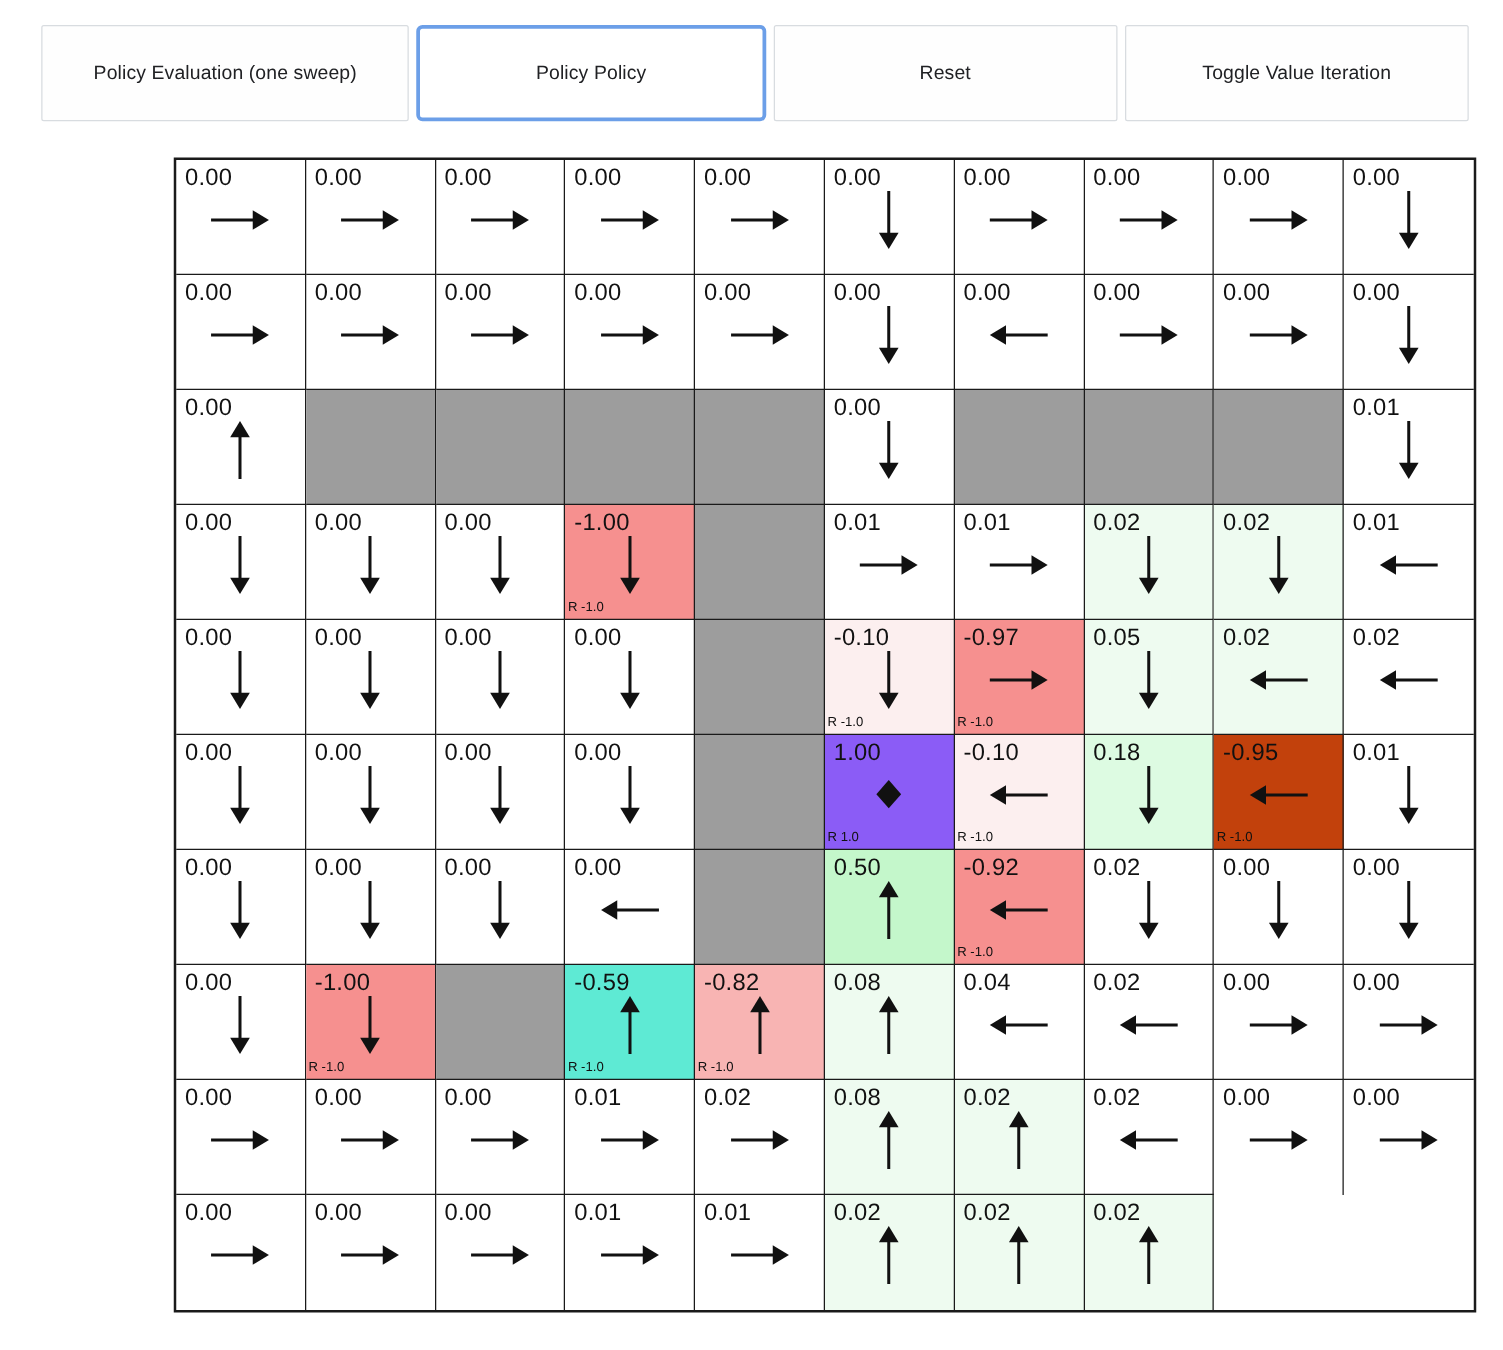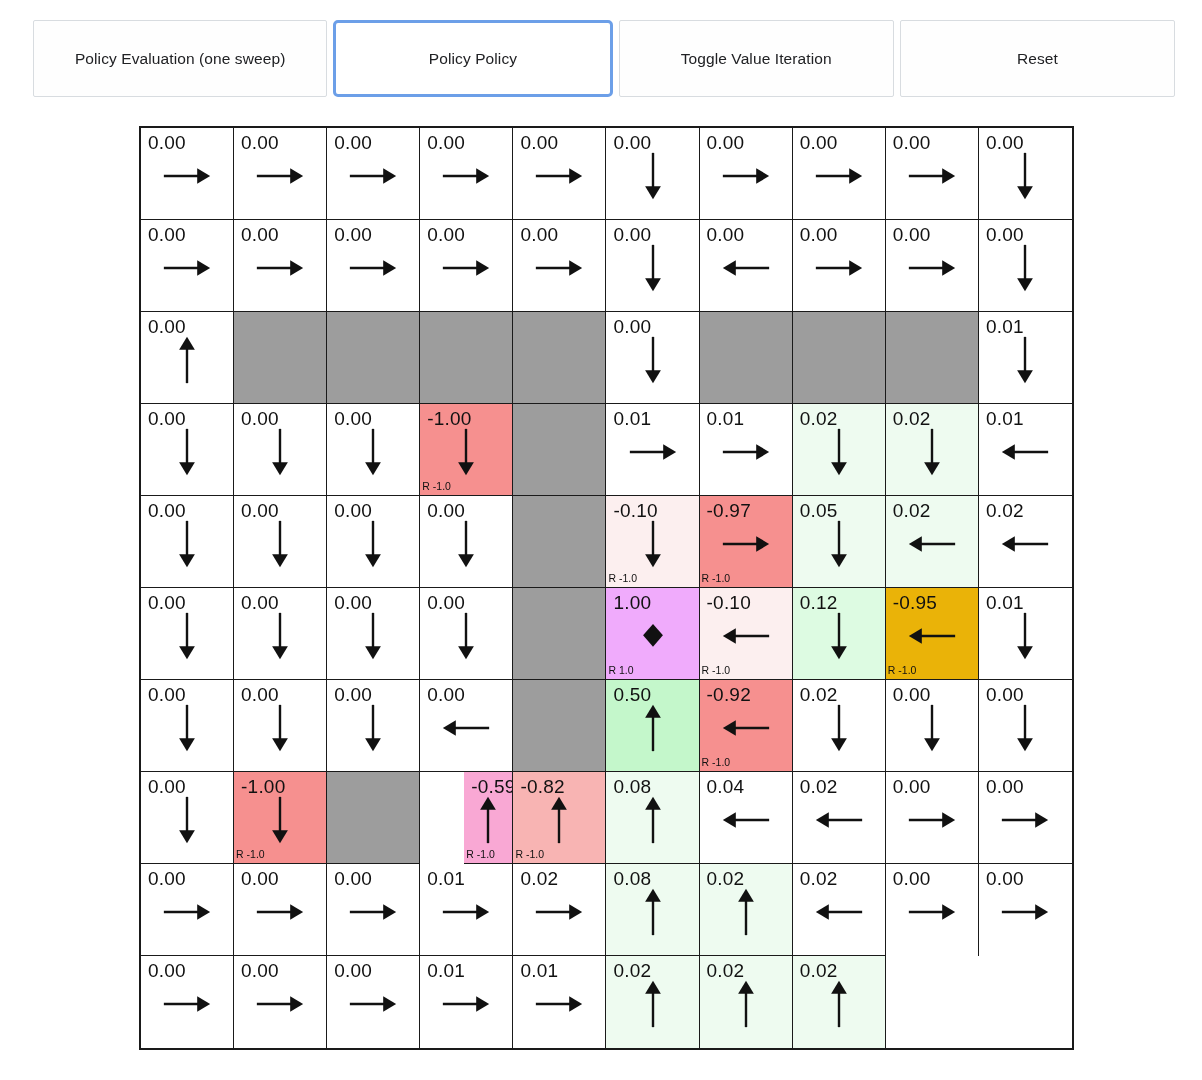--- a/index.html
+++ b/index.html
@@ -40,21 +40,21 @@
   .tb-btn.selected {
     border: 3px solid #6c9fe8;
     border-radius: 5px;
     background: #ffffff;
   }
   .tb-btn.wide { flex: 1.07 1 0; }
   
   .grid-wrap {
     position: absolute;
     left: 139px; top: 126px;
-    width: 935px;
+    width: 1042px;
     border: 2px solid #1a1a1a;
     background: #ffffff;
   }
   .grid {
     display: grid;
     grid-template-columns: repeat(10, 1fr);
     grid-auto-rows: 92px;
   }
   .cell {
     position: relative;
@@ -94,24 +94,24 @@
 <div id="app">
 
   <div class="toolbar">
     <div class="tb-btn wide">
       <span>Policy Evaluation (one sweep)</span>
     </div>
     <div class="tb-btn selected">
       <span>Policy Policy</span>
     </div>
     <div class="tb-btn">
-      <span>Toggle Value Iteration</span>
+      <span>Reset</span>
     </div>
     <div class="tb-btn">
-      <span>Reset</span>
+      <span>Toggle Value Iteration</span>
     </div>
   </div>
 
   <div class="grid-wrap">
     <div class="grid" id="grid">
         <div class="cell">
           <div class="val">0.00</div>
           <div class="arrow">
             <svg viewBox="0 0 60 54">
               <g transform="rotate(-90 30 27)">
@@ -611,21 +611,21 @@
           <div class="arrow">
             <svg viewBox="0 0 60 54">
               <g transform="rotate(0 30 27)">
                 <line x1="30" y1="2" x2="30" y2="44" stroke="#111" stroke-width="2.6"></line>
                 <path d="M30 52 L21.5 38 L38.5 38 Z" fill="#111"></path>
               </g>
             </svg>
           </div>
         </div>
         <div class="cell wall"></div>
-        <div class="cell goal-arrow" style="background: #f0abfc; text-align: center;">
+        <div class="cell goal-arrow" style="background: #8b5cf6; text-align: center;">
           <div class="val">1.00</div>
           <div class="arrow">
             <svg viewBox="0 0 24 24">
               <path d="M12 4 L19 12 L12 20 L5 12 Z" fill="#111"></path>
             </svg>
           </div>
           <div class="rew">R 1.0</div>
         </div>
         <div class="cell" style="background: rgb(252, 239, 239);">
           <div class="val">-0.10</div>
@@ -633,31 +633,31 @@
             <svg viewBox="0 0 60 54">
               <g transform="rotate(90 30 27)">
                 <line x1="30" y1="2" x2="30" y2="44" stroke="#111" stroke-width="2.6"></line>
                 <path d="M30 52 L21.5 38 L38.5 38 Z" fill="#111"></path>
               </g>
             </svg>
           </div>
           <div class="rew">R -1.0</div>
         </div>
         <div class="cell" style="background: rgb(221, 251, 226);">
-          <div class="val">0.12</div>
-          <div class="arrow">
-            <svg viewBox="0 0 60 54">
-              <g transform="rotate(0 30 27)">
-                <line x1="30" y1="2" x2="30" y2="44" stroke="#111" stroke-width="2.6"></line>
-                <path d="M30 52 L21.5 38 L38.5 38 Z" fill="#111"></path>
-              </g>
-            </svg>
-          </div>
-        </div>
-        <div class="cell" style="background: #eab308;">
+          <div class="val">0.18</div>
+          <div class="arrow">
+            <svg viewBox="0 0 60 54">
+              <g transform="rotate(0 30 27)">
+                <line x1="30" y1="2" x2="30" y2="44" stroke="#111" stroke-width="2.6"></line>
+                <path d="M30 52 L21.5 38 L38.5 38 Z" fill="#111"></path>
+              </g>
+            </svg>
+          </div>
+        </div>
+        <div class="cell" style="background: #c2410c;">
           <div class="val">-0.95</div>
           <div class="arrow">
             <svg viewBox="0 0 60 54">
               <g transform="rotate(90 30 27)">
                 <line x1="30" y1="2" x2="30" y2="44" stroke="#111" stroke-width="2.6"></line>
                 <path d="M30 52 L21.5 38 L38.5 38 Z" fill="#111"></path>
               </g>
             </svg>
           </div>
           <div class="rew">R -1.0</div>
@@ -791,21 +791,21 @@
             <svg viewBox="0 0 60 54">
               <g transform="rotate(0 30 27)">
                 <line x1="30" y1="2" x2="30" y2="44" stroke="#111" stroke-width="2.6"></line>
                 <path d="M30 52 L21.5 38 L38.5 38 Z" fill="#111"></path>
               </g>
             </svg>
           </div>
           <div class="rew">R -1.0</div>
         </div>
         <div class="cell wall"></div>
-        <div class="cell" style="background: #f9a8d4; margin-left: 44px;">
+        <div class="cell" style="background: #5eead4;">
           <div class="val">-0.59</div>
           <div class="arrow">
             <svg viewBox="0 0 60 54">
               <g transform="rotate(180 30 27)">
                 <line x1="30" y1="2" x2="30" y2="44" stroke="#111" stroke-width="2.6"></line>
                 <path d="M30 52 L21.5 38 L38.5 38 Z" fill="#111"></path>
               </g>
             </svg>
           </div>
           <div class="rew">R -1.0</div>

